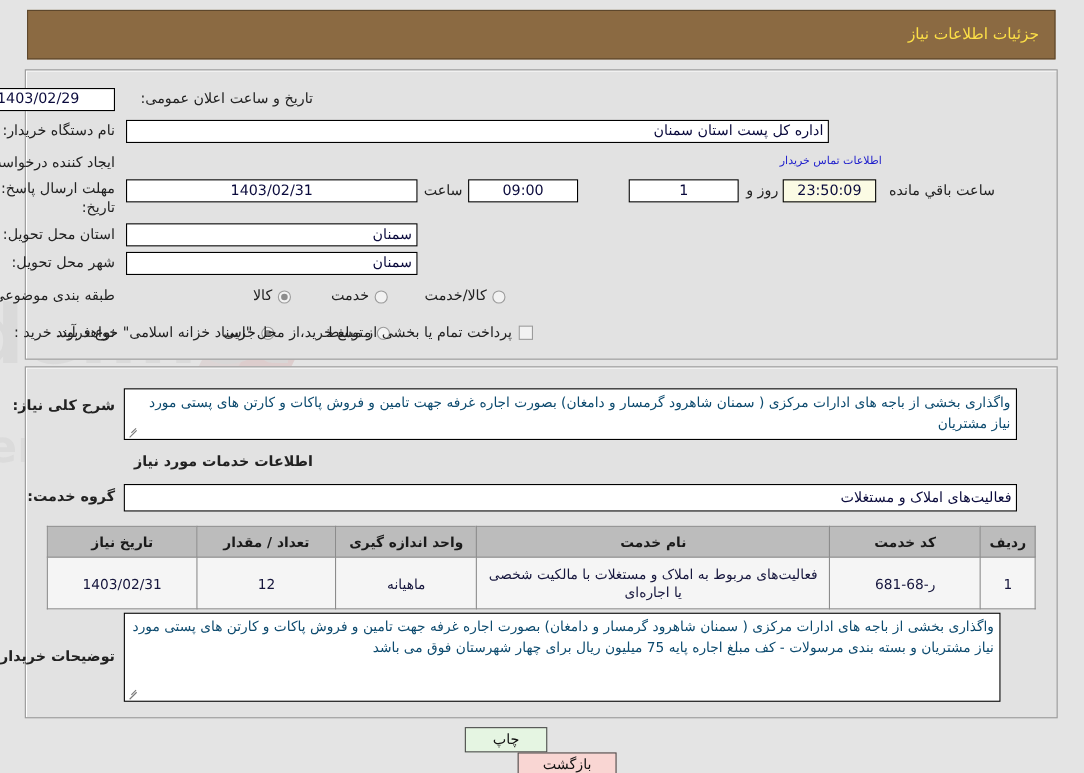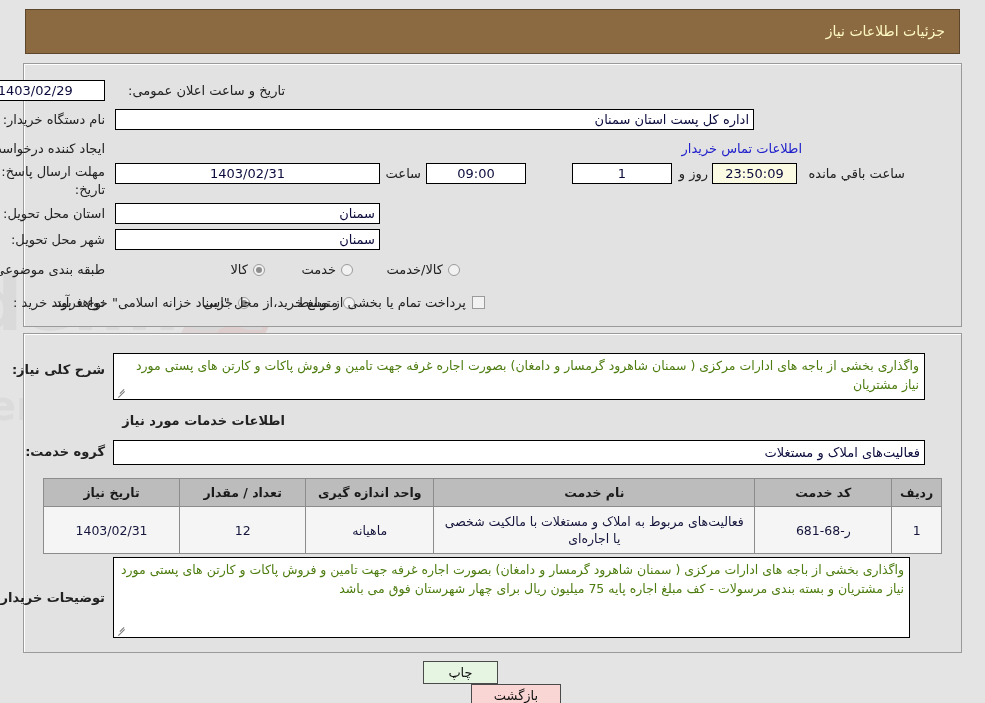--- a/index.html
+++ b/index.html
@@ -37,21 +37,21 @@
     left: 25px; top: 9px;
     width: 935px; height: 45px;
     background: #8b6a42;
     border: 1px solid #5d472c;
     box-sizing: border-box;
     z-index: 2;
   }
   .header-title {
     position: absolute;
     right: 14px; top: 13px;
-    color: #fef9c3;
+    color: #fde047;
     font-size: 14px;
     letter-spacing: .2px;
   }
 
   
   .panel {
     position: absolute;
     box-sizing: border-box;
     background: #e2e2e2;
     border: 1px solid #9a9a9a;
@@ -83,21 +83,21 @@
     white-space: nowrap;
     overflow: hidden;
     text-align: center;
     z-index: 3;
   }
   .inputbox.rtl-text { text-align: right; }
   .inputbox.yellow { background: #fbfbe4; }
 
   .linktext {
     position: absolute;
-    font-size: 13px;
+    font-size: 10px;
     color: #2020cc;
     white-space: nowrap;
     cursor: pointer;
     z-index: 3;
   }
   .plaintext {
     position: absolute;
     font-size: 13px;
     color: #222;
     white-space: nowrap;
@@ -136,21 +136,21 @@
   }
 
   
   .textarea {
     position: absolute;
     box-sizing: border-box;
     background: #ffffff;
     border: 1px solid #000000;
     font-size: 12.5px;
     line-height: 19px;
-    color: #4d7c0f;
+    color: #0c4a6e;
     padding: 2px 5px;
     text-align: right;
     overflow: hidden;
     z-index: 3;
   }
   .resize-grip {
     position: absolute;
     left: 2px; bottom: 1px;
     width: 11px; height: 11px;
     z-index: 4;

